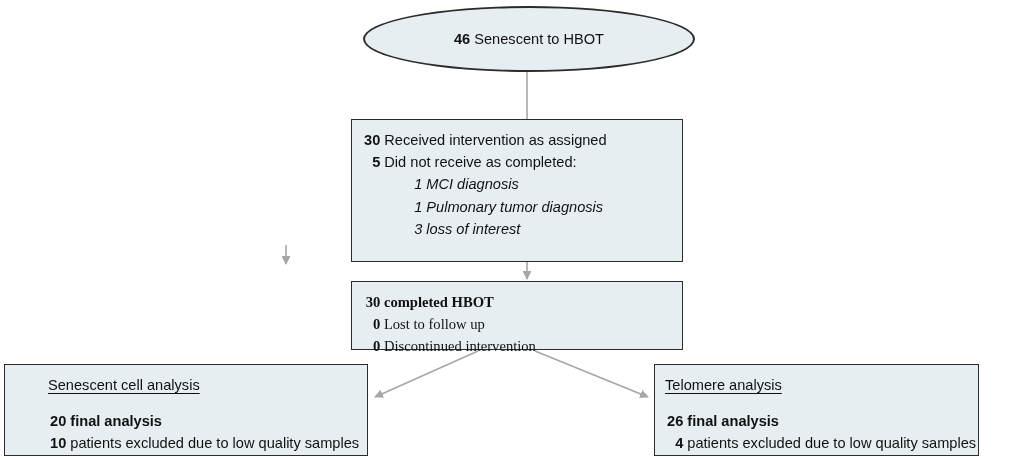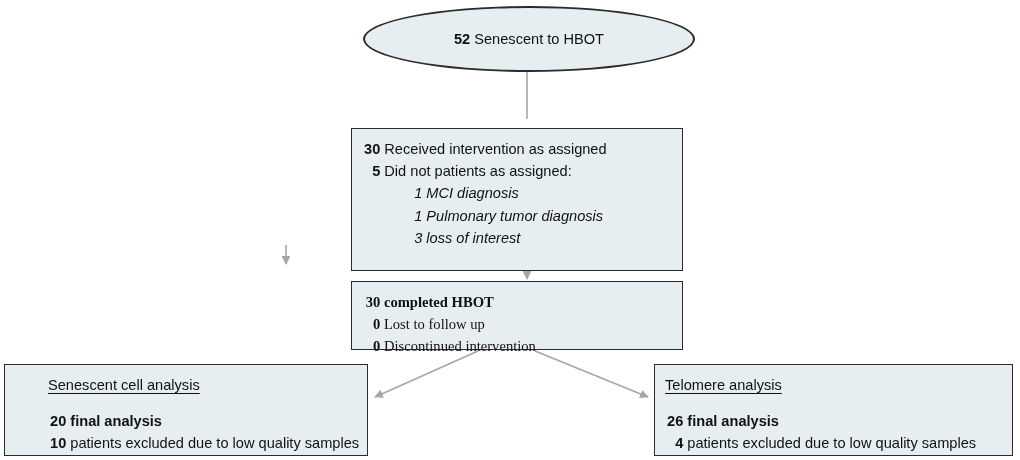--- a/index.html
+++ b/index.html
@@ -66,24 +66,24 @@
   }
   .indent { padding-left: 42px; font-style: italic; }
   .underline-head {
     text-decoration: underline;
     text-underline-offset: 2.5px;
   }
   .spacer-line { height: 14px; }
 
   
   #node-assigned      { left: 363px;  top: 6px;   width: 332px; height: 66px; }
-  #node-received      { left: 351px;  top: 128px; width: 332px; height: 143px; }
+  #node-received      { left: 351px;  top: 119px; width: 332px; height: 143px; }
   #node-completed     { left: 351px;  top: 281px; width: 332px; height: 69px; font-family: Liberation Serif, serif; }
   #node-senescent     { left: 4px;    top: 364px; width: 364px; height: 92px; padding-left: 43px; }
-  #node-telomere      { left: 654px;  top: 364px; width: 359px; height: 92px; }
+  #node-telomere      { left: 654px;  top: 364px; width: 325px; height: 92px; }
 </style>
 </head>
 <body>
 
 <div id="flow-canvas">
 
   <svg class="connectors" viewBox="0 0 1020 460">
     <defs>
       <marker id="arrowGray" viewBox="0 0 10 10" refX="9" refY="5" markerWidth="5.5" markerHeight="5.5" orient="auto-start-reverse">
         <path d="M 0 0 L 10 5 L 0 10 z" fill="#a6a6a6"></path>
@@ -95,28 +95,28 @@
     <line x1="527" y1="262" x2="527" y2="279" stroke="#a6a6a6" stroke-width="1.6" marker-end="url(#arrowGray)"></line>
 
     <line x1="478" y1="351" x2="375" y2="397" stroke="#a6a6a6" stroke-width="1.6" marker-end="url(#arrowGray)"></line>
 
     <line x1="535" y1="351" x2="648" y2="397" stroke="#a6a6a6" stroke-width="1.6" marker-end="url(#arrowGray)"></line>
 
     <line x1="286" y1="245" x2="286" y2="264" stroke="#a6a6a6" stroke-width="1.6" marker-end="url(#arrowGray)"></line>
   </svg>
 
   <div id="node-assigned" class="node node-ellipse">
-    <div class="ln"><span class="b">52</span><span>&nbsp;</span><span>Senescent to HBOT</span></div>
+    <div class="ln"><span class="b">46</span><span>&nbsp;</span><span>Senescent to HBOT</span></div>
   </div>
 
   <div id="node-received" class="node node-box">
     <div class="ln"><span class="num">30</span>
       <span>Received intervention as assigned</span></div>
     <div class="ln"><span class="num">5</span>
-      <span>Did not patients as assigned:</span></div>
+      <span>Did not receive as completed:</span></div>
     <div class="ln indent"><span class="num-plain">1</span>
       <span>MCI diagnosis</span></div>
     <div class="ln indent"><span class="num-plain">1</span>
       <span>Pulmonary tumor diagnosis</span></div>
     <div class="ln indent"><span class="num-plain">3</span>
       <span>loss of interest</span></div>
   </div>
 
   <div id="node-completed" class="node node-box">
     <div class="ln"><span class="num">30</span>

